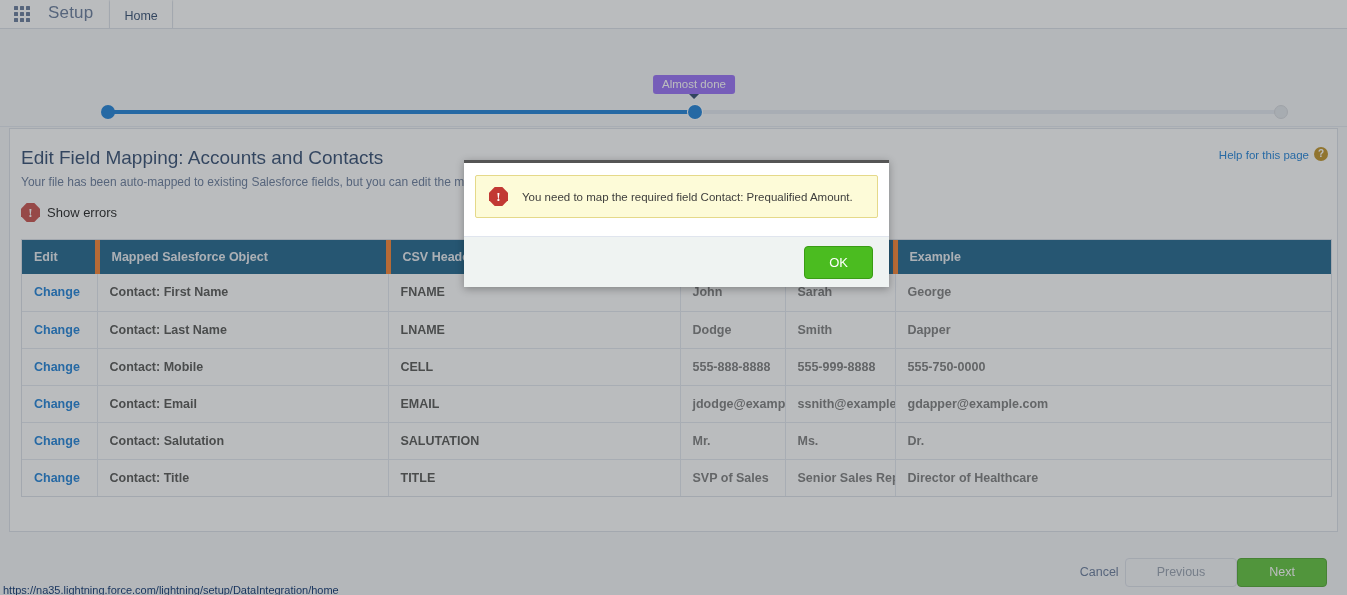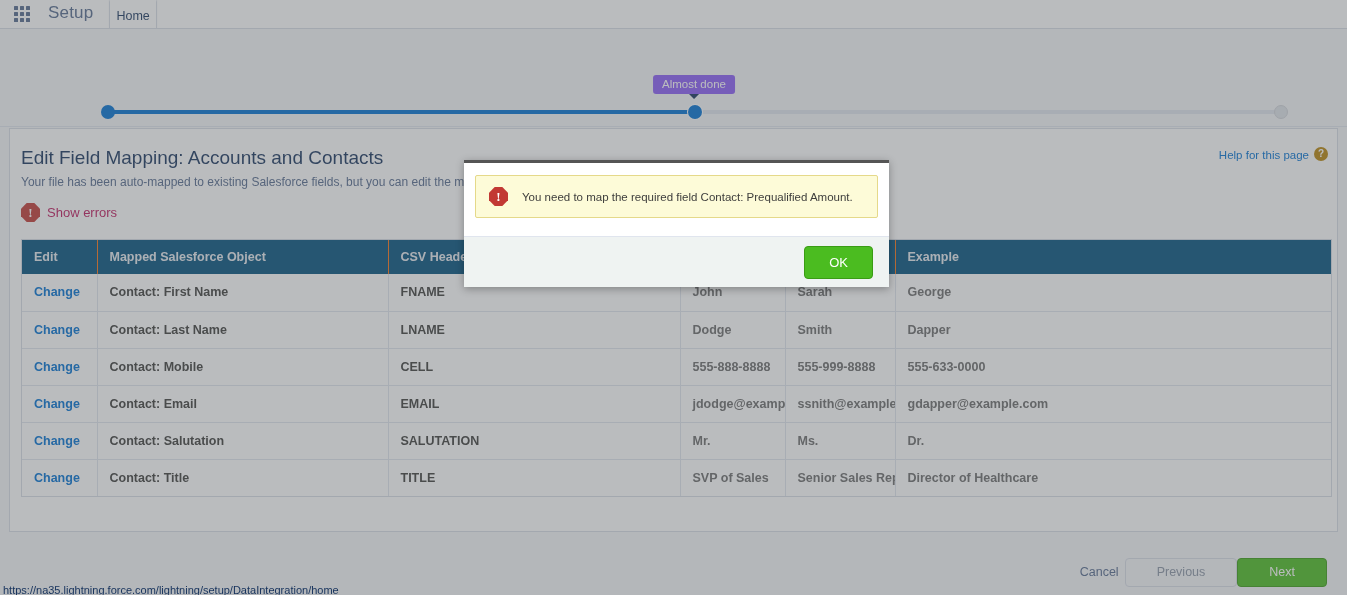--- a/index.html
+++ b/index.html
@@ -22,21 +22,21 @@
     cursor: pointer;
   }
   .dots { display: grid; grid-template-columns: repeat(3, 4px); grid-gap: 2px; }
   .dots span { width: 4px; height: 4px; background: #54698d; border-radius: 0.5px; display:block; }
   .setup-title {
     font-size: 17px; color: #54698d; letter-spacing: .2px;
     padding: 0 16px 5px 4px; font-weight: 400;
   }
   .nav-tabs { display: flex; align-items: flex-end; height: 29px; }
   .nav-tab {
-    font-size: 12.5px; color: #16325c; padding: 0 6px;
+    font-size: 12.5px; color: #16325c; padding: 0 14px;
     height: 29px; line-height: 29px; cursor: pointer; white-space: nowrap;
   }
   .nav-tab.active {
     background: #ffffff; border-left: 1px solid #d8dde6; border-right: 1px solid #d8dde6;
     border-top: 3px solid #ffffff; position: relative; z-index:2;
     box-shadow: 0 -1px 2px rgba(0,0,0,.04);
   }
   .nav-tab .caret {
     display: inline-block; margin-left: 7px; font-size: 9px; color:#54698d;
     transform: scaleX(1.4); vertical-align: 2px;
@@ -105,32 +105,32 @@
   .show-errors {
     position: absolute; top: 74px; left: 11px;
     display: flex; align-items: center; gap: 7px; cursor: pointer;
   }
   .err-octagon {
     width: 19px; height: 19px; background: #c23934; color: #fff;
     clip-path: polygon(30% 0, 70% 0, 100% 30%, 100% 70%, 70% 100%, 30% 100%, 0 70%, 0 30%);
     font-size: 13px; font-weight: bold; text-align: center; line-height: 19px;
     font-family: "Liberation Serif", serif;
   }
-  .show-errors-label { font-size: 13px; color: #be185d; }
+  .show-errors-label { font-size: 13px; color: #000000; }
 
   
   .tbl-wrap {
     position: absolute; top: 110px; left: 11px; width: 1311px; height: 258px;
     border: 1px solid #d8dde6; overflow: hidden;
   }
   table { border-collapse: collapse; width: 100%; table-layout: fixed; }
   thead th {
     background: #00507c; color: #e6eaf0; font-size: 12.5px; font-weight: bold;
     text-align: left; padding: 10px 12px; height: 33px;
-    border-right: 1px solid #f97316; white-space: nowrap; overflow: hidden;
+    border-right: 5px solid #f97316; white-space: nowrap; overflow: hidden;
   }
   thead th:last-child { border-right: none; }
   tbody td {
     font-size: 12.5px; color: #3e3e3c; padding: 10px 12px; height: 37px;
     border-bottom: 1px solid #e0e5ee; border-right: 1px solid #e0e5ee;
     white-space: nowrap; overflow: hidden; text-overflow: clip; font-weight: bold;
   }
   tbody td:last-child { border-right: none; }
   tbody tr:last-child td { border-bottom: none; }
   td.col-edit a { color: #0070d2; text-decoration: none; cursor: pointer; font-size: 12.5px; }
@@ -282,21 +282,21 @@
               <td class="sample">Dodge</td>
               <td class="sample">Smith</td>
               <td class="sample">Dapper</td>
             </tr>
             <tr>
               <td class="col-edit"><a>Change</a></td>
               <td>Contact: Mobile</td>
               <td>CELL</td>
               <td class="sample">555-888-8888</td>
               <td class="sample">555-999-8888</td>
-              <td class="sample">555-633-0000</td>
+              <td class="sample">555-750-0000</td>
             </tr>
             <tr>
               <td class="col-edit"><a>Change</a></td>
               <td>Contact: Email</td>
               <td>EMAIL</td>
               <td class="sample">jdodge@example.com</td>
               <td class="sample">ssnith@example.com</td>
               <td class="sample">gdapper@example.com</td>
             </tr>
             <tr>

